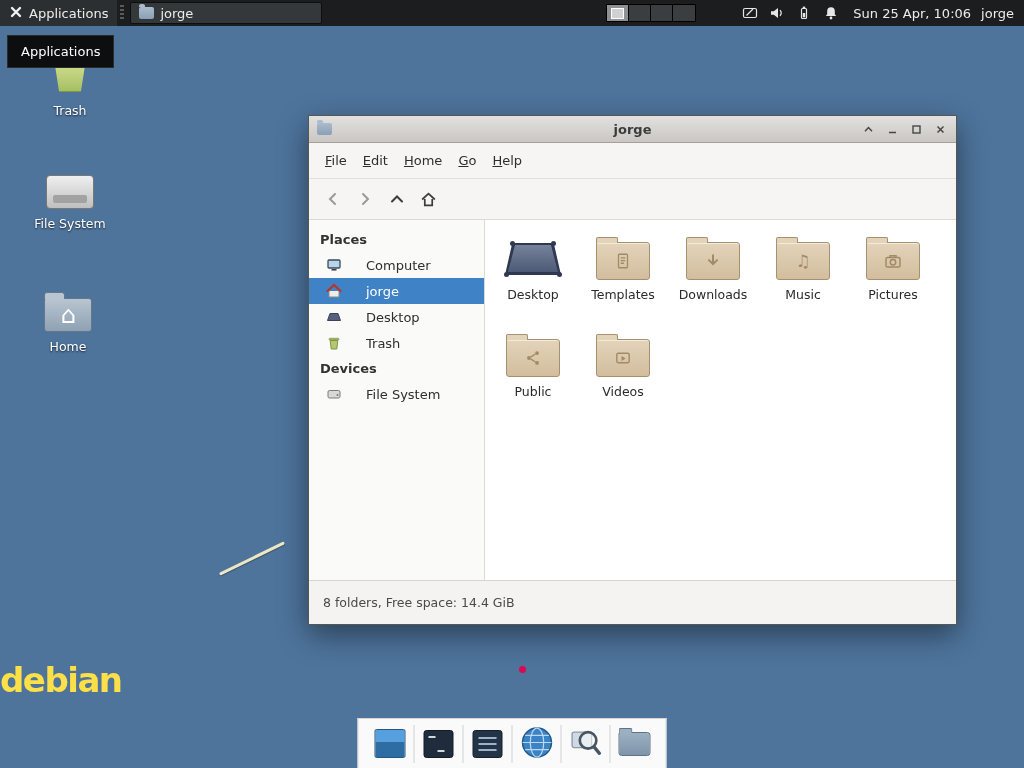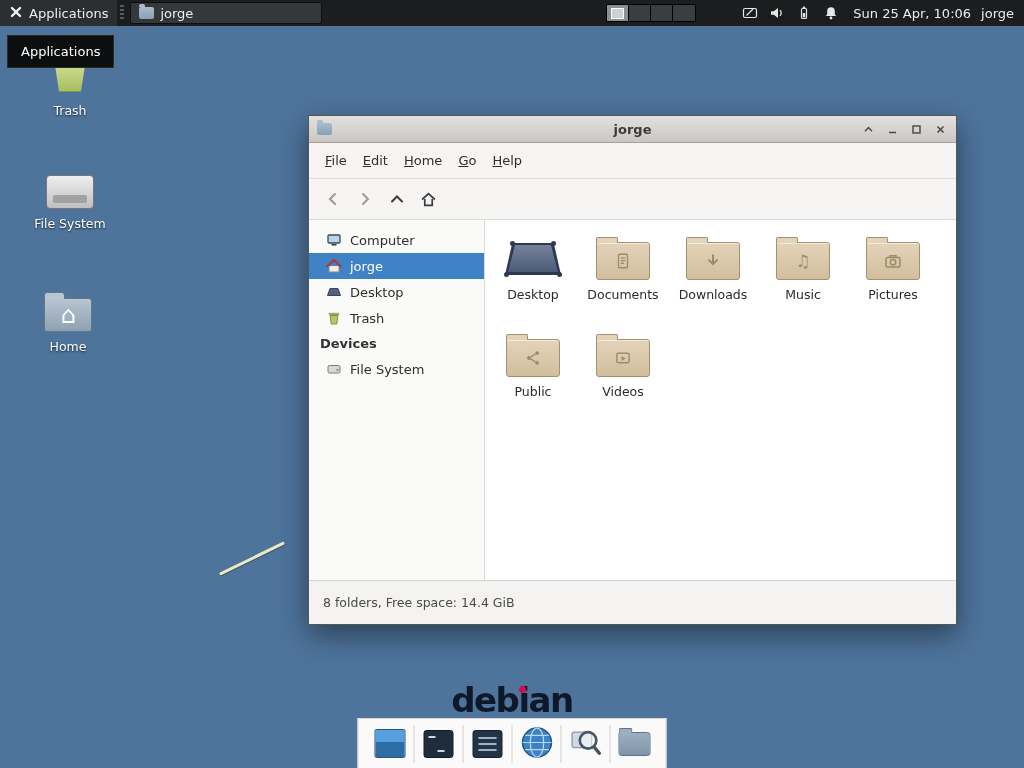--- a/index.html
+++ b/index.html
@@ -80,21 +80,21 @@
   .pathbar { flex:1; height:28px; background:#fff; border:1px solid #c3c1bf; border-radius:3px;
     display:flex; align-items:center; gap:7px; padding:0 7px; margin-left:7px; }
   .path-input { flex:1; border:none; outline:none; background:transparent; color:#2e2e2e; font-size:13px;
     font-family:inherit; }
   .reload-btn { display:flex; align-items:center; }
 
   .win-body { flex:1; display:flex; min-height:0; }
   .sidebar { width:176px; flex:none; background:#fafaf9; border-right:1px solid #dbd9d7;
     padding-top:7px; color:#2e2e2e; }
   .side-header { font-weight:bold; padding:5px 11px 5px 11px; color:#333; }
-  .side-item { display:flex; align-items:center; gap:8px; height:26px; padding:0 10px 0 17px; }
+  .side-item { display:flex; align-items:center; gap:24px; height:26px; padding:0 10px 0 17px; }
   .side-item .si { display:flex; width:16px; justify-content:center; flex:none; }
   .side-item.selected { background:#3f82c6; color:#fff; }
 
   .files { flex:1; background:#ffffff; padding:14px 0 0 3px; display:grid;
     grid-template-columns:repeat(5,90px); grid-auto-rows:97px; align-content:start; }
   .file { display:flex; flex-direction:column; align-items:center; gap:7px; color:#2b2b2b; font-size:12.5px; }
   .icon-wrap { height:46px; display:flex; align-items:flex-end; }
 
   .folder { width:54px; height:38px; background:linear-gradient(#e3d3b9,#d2be9e); border:1px solid #a5906f;
     border-radius:2px 3px 3px 3px; position:relative; box-shadow:inset 0 1px 0 rgba(255,255,255,.55); }
@@ -117,21 +117,21 @@
 
   
   .mini-folder { width:15px; height:12px; border-radius:2px; position:relative;
     background:linear-gradient(#a9bbcc,#8ba0b5); flex:none; }
   .mini-folder::before { content:""; position:absolute; top:-3px; left:0; width:6px; height:3px;
     background:#a9bbcc; border-radius:2px 2px 0 0; }
   .mini-folder.tan { background:linear-gradient(#e3d2b8,#ccb690); }
   .mini-folder.tan::before { background:#e3d2b8; }
 
   
-  .debian-logo { position:absolute; left:0; right:0; top:680px; text-align:center; color:#0f172a;
+  .debian-logo { position:absolute; left:0; right:0; top:660px; text-align:left; color:#fde047;
     font-size:34px; font-weight:bold; letter-spacing:-1.5px; z-index:10; }
   .debian-dot { position:absolute; left:calc(50% + 7px); top:6px; width:7px; height:7px;
     border-radius:50%; background:#d70a53; }
 
   
   .dock { position:absolute; left:50%; transform:translateX(-50%); bottom:0; height:50px;
     background:#fbfafa; border:1px solid #d8d6d4; border-bottom:none; display:flex;
     align-items:center; padding:0 9px; z-index:30; }
   .dock-item { width:44px; height:42px; display:flex; align-items:center; justify-content:center; }
   .dock-sep { width:1px; height:38px; background:#d2d0ce; margin:0 2px; }
@@ -282,20 +282,21 @@
     <span class="nav-btn">
       <svg width="17" height="17" viewBox="0 0 16 16" fill="none" stroke="#3c3c3c" stroke-width="1.6">
           <path d="M2 8L8 2.5 14 8"></path>
           <path d="M4.5 7.5V13.5h7V7.5"></path>
         </svg>
     </span>
   </div>
 
   <div class="win-body">
     <div class="sidebar">
+      <div class="side-header">Places</div>
       <div class="side-item">
         <span class="si">
           <svg width="16" height="16" viewBox="0 0 16 16">
               <rect x="2" y="3" width="12" height="8" rx="1" fill="#b8d4ea" stroke="#3b4a58" stroke-width="1.3"></rect>
               <rect x="5.5" y="12" width="5" height="1.6" fill="#3b4a58"></rect>
             </svg>
         </span>
         <span>Computer</span>
       </div>
       <div class="side-item selected">
@@ -352,21 +353,21 @@
         <span class="icon-wrap">
             <span class="folder">
           <span class="emblem">
             <svg width="18" height="18" viewBox="0 0 20 20" fill="none" stroke="#a08a68" stroke-width="1.4">
                   <rect x="5" y="2.5" width="10" height="15" rx="1"></rect>
                   <path d="M7.5 6.5h5M7.5 9.5h5M7.5 12.5h3.5"></path>
                 </svg>
           </span>
             </span>
           </span>
-        <span>Documents</span>
+        <span>Templates</span>
       </div>
       <div class="file">
         <span class="icon-wrap">
             <span class="folder">
           <span class="emblem">
             <svg width="18" height="18" viewBox="0 0 20 20" fill="none" stroke="#a08a68" stroke-width="2.2" stroke-linecap="round">
                   <path d="M10 3.5v9M5.5 9L10 13.5 14.5 9"></path>
                 </svg>
           </span>
             </span>

